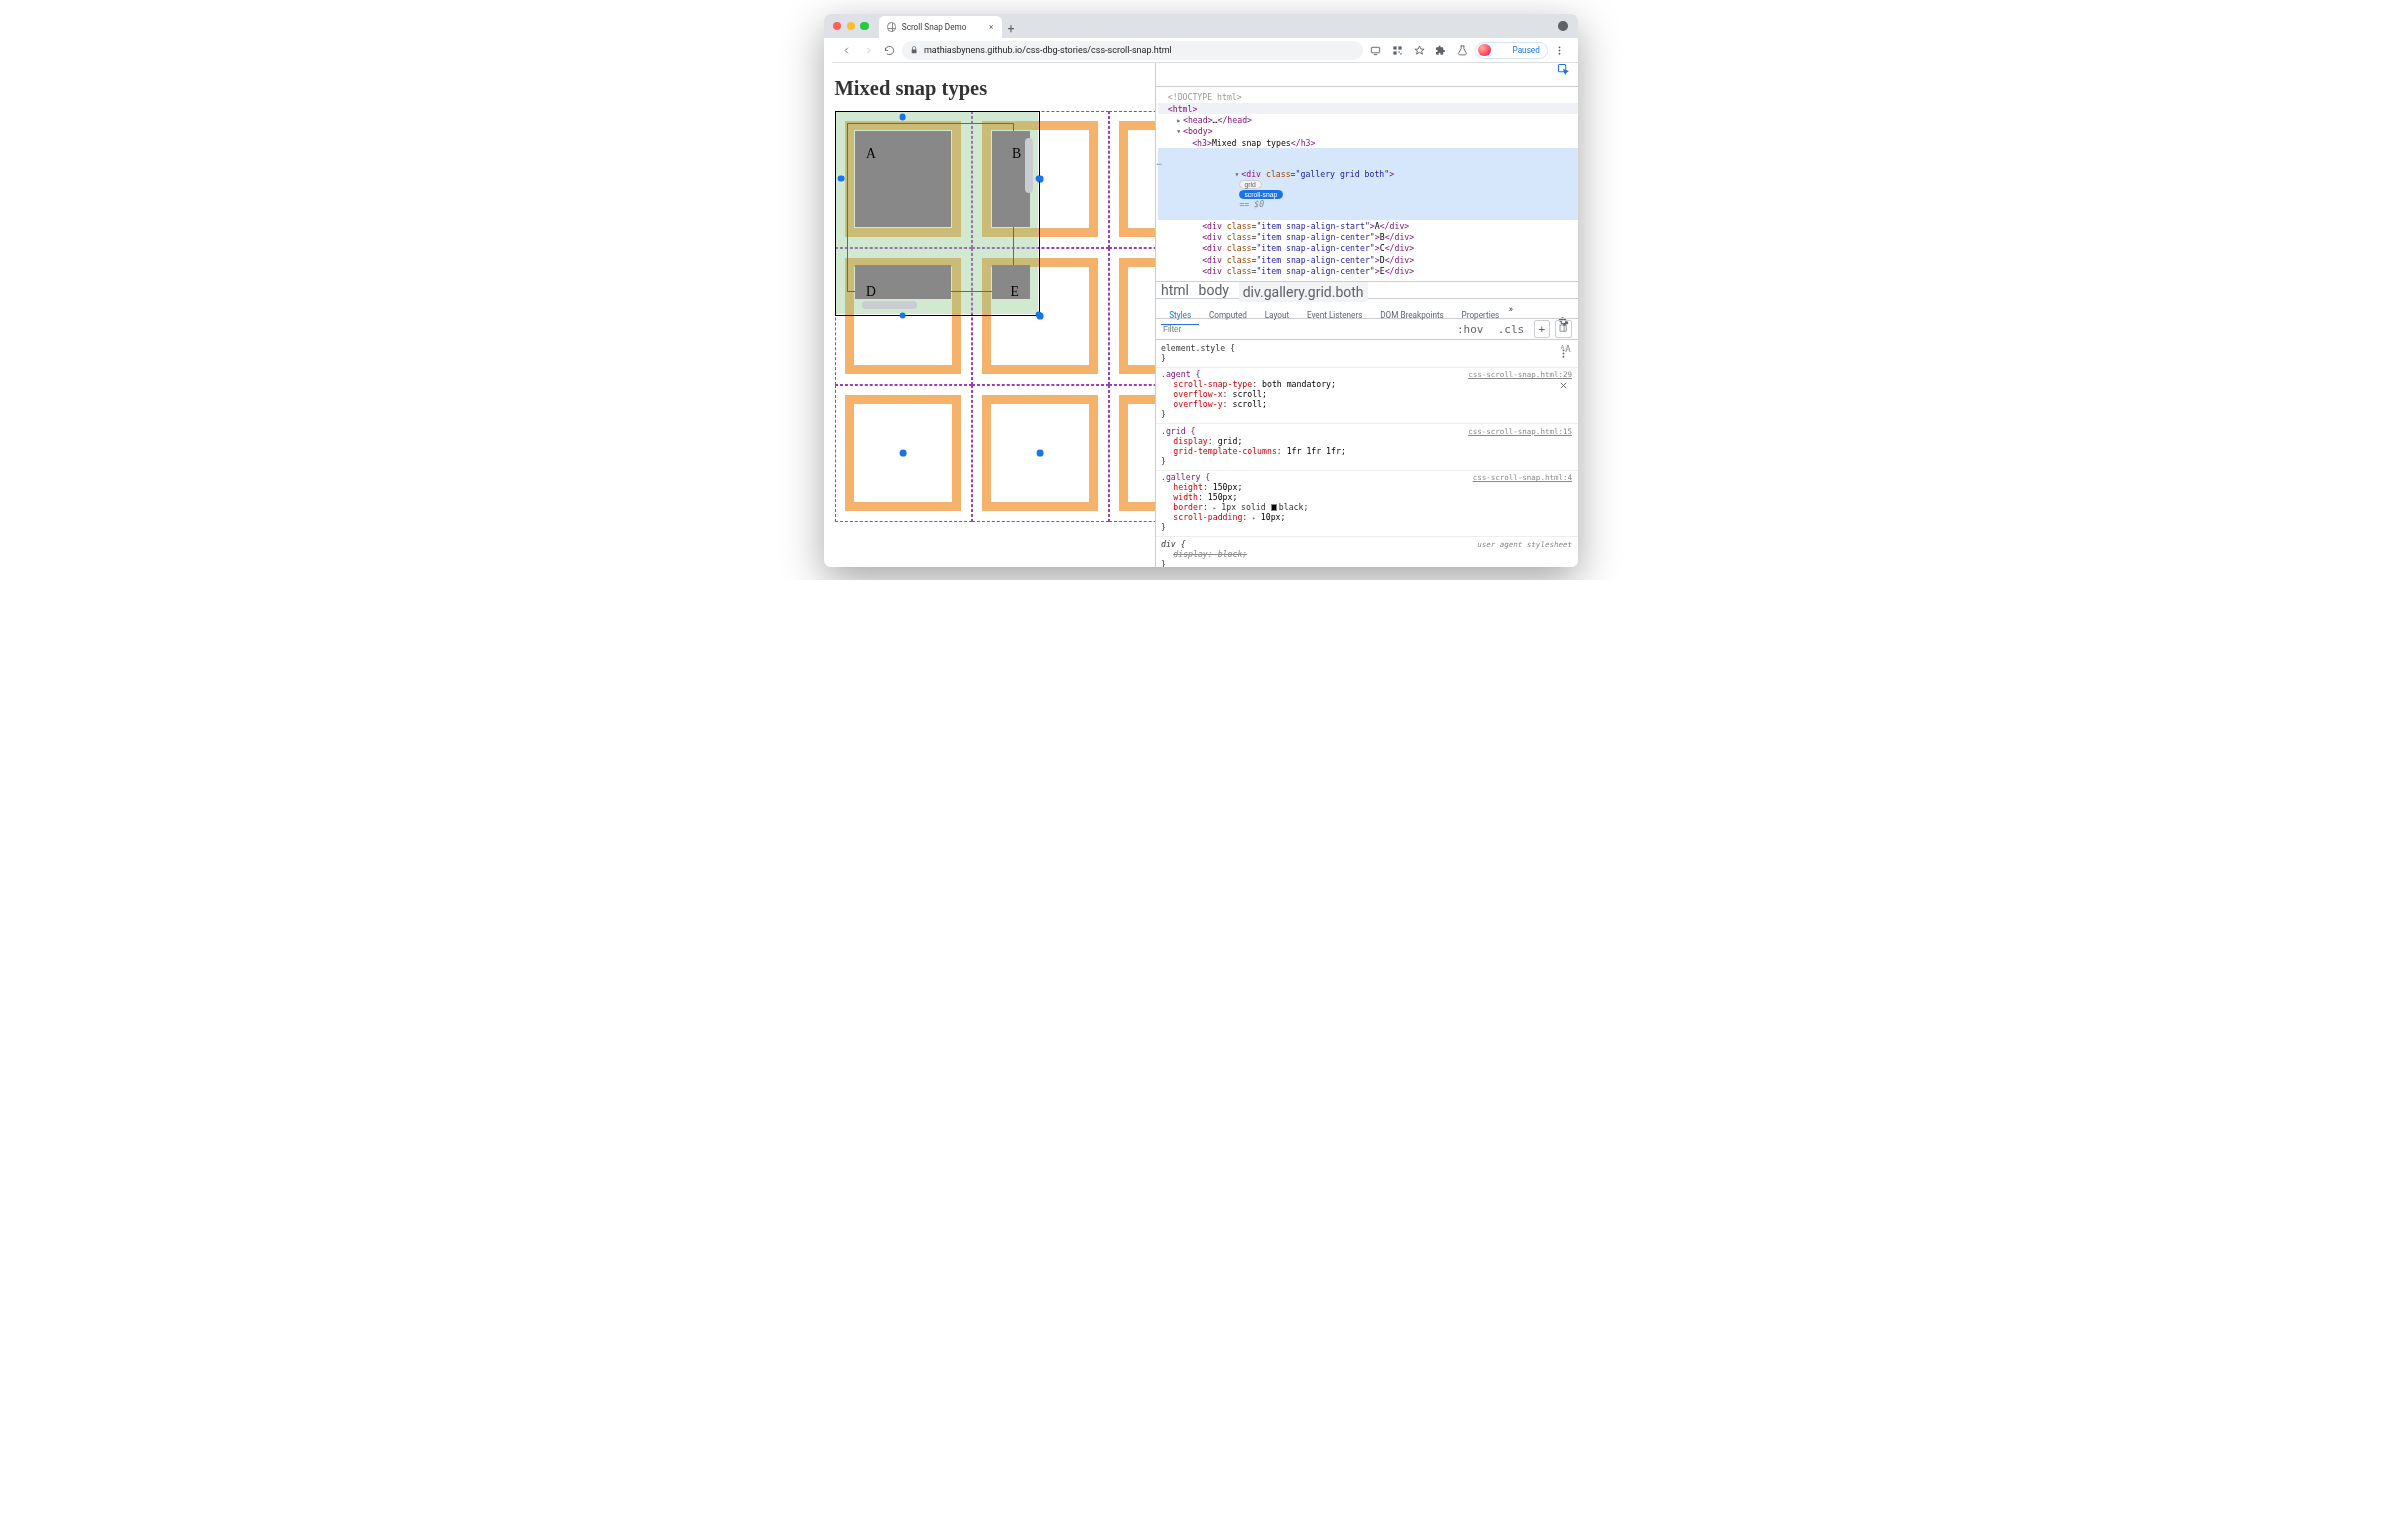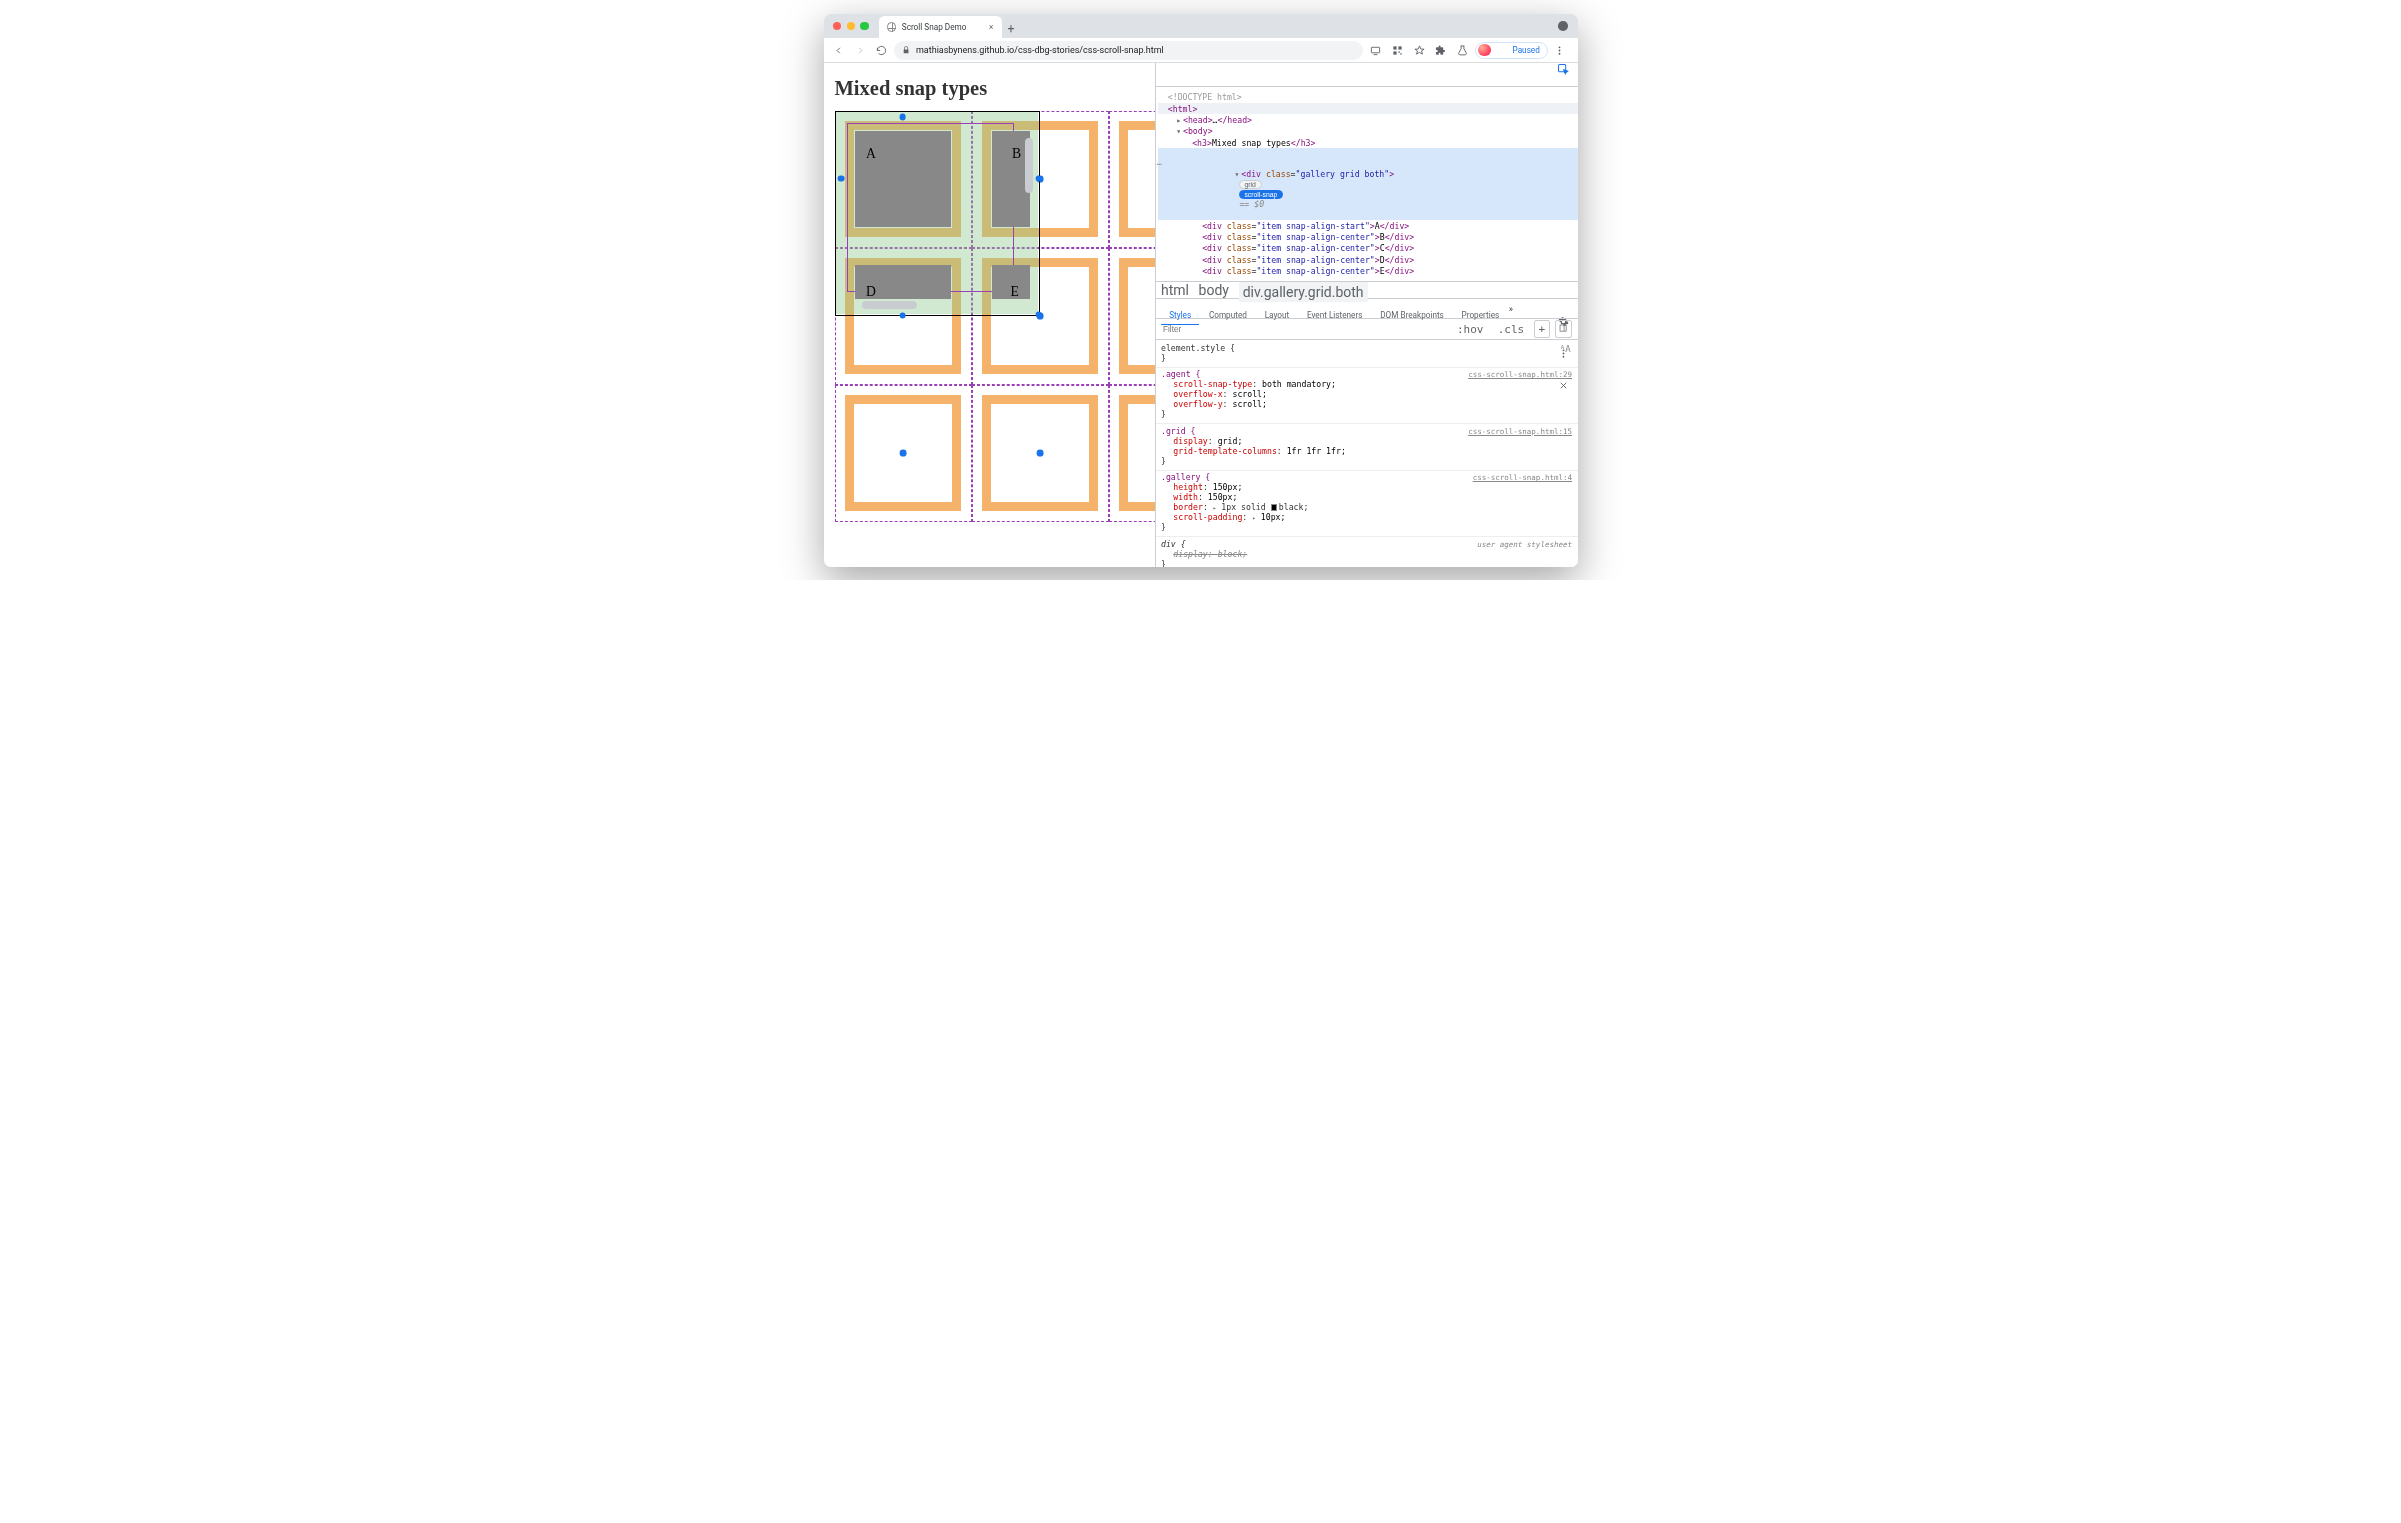--- a/index.html
+++ b/index.html
@@ -18,21 +18,21 @@
   .traffic { position:absolute; top:8.2px; left:9.6px; display:flex; gap:5.5px; }
   .traffic span { width:8.2px; height:8.2px; border-radius:50%; display:inline-block; }
   .t-red{background:#ff5f57;} .t-yel{background:#febc2e;} .t-grn{background:#28c840;}
   .tabs-row { display:flex; align-items:flex-end; height:24.6px; padding-left:55px; }
   .tab { background:#fff; height:22px; border-radius:5.5px 5.5px 0 0; padding:0 8.2px; display:flex; align-items:center; gap:5.5px; font-size:8.2px; color:#3c4043; min-width:123px; }
   .tab .globe{width:9.6px;height:9.6px;border:0.7px solid #888;border-radius:50%;position:relative;}
   .tab .globe::before{content:"";position:absolute;left:4.1px;top:0;width:0.7px;height:8.2px;background:#888;}
   .tab .globe::after{content:"";position:absolute;top:4.1px;left:0;width:8.2px;height:0.7px;background:#888;}
   .tab-close{margin-left:auto;color:#5f6368;}
   .newtab{width:19px;height:19px;display:flex;align-items:center;justify-content:center;color:#5f6368;font-size:12.3px;}
-  .addrbar{height:24.6px;background:#fff;border-bottom:0.7px solid #dadce0;display:flex;align-items:center;padding:0 5.5px;gap:2.7px;}
+  .addrbar{height:24.6px;background:#fff;border-bottom:0.7px solid #dadce0;display:flex;align-items:center;padding:0 5.5px;gap:2.7px;margin-left:8px;}
   .icbtn{width:19px;height:19px;display:flex;align-items:center;justify-content:center;color:#5f6368;border-radius:50%;}
   .icbtn svg{width:11px;height:11px;}
   .omnibox{flex:1;height:19px;background:#f1f3f4;border-radius:9.6px;display:flex;align-items:center;padding:0 8.2px;gap:5.5px;font-size:9px;color:#202124;}
   .lock{width:8.2px;height:8.2px;}
   .addr-tail{display:flex;align-items:center;gap:2.7px;padding-right:2.7px;}
   .paused{display:flex;align-items:center;gap:22px;border:0.7px solid #d2e3fc;border-radius:9.6px;padding:1.4px 6.8px 1.4px 2.7px;color:#1a73e8;font-size:8.2px;}
   .avatar{width:12.3px;height:12.3px;border-radius:50%;background:radial-gradient(circle at 30% 30%,#ffb199,#ff0844);}
 
   .content{flex:1;display:flex;min-height:0;}
 

